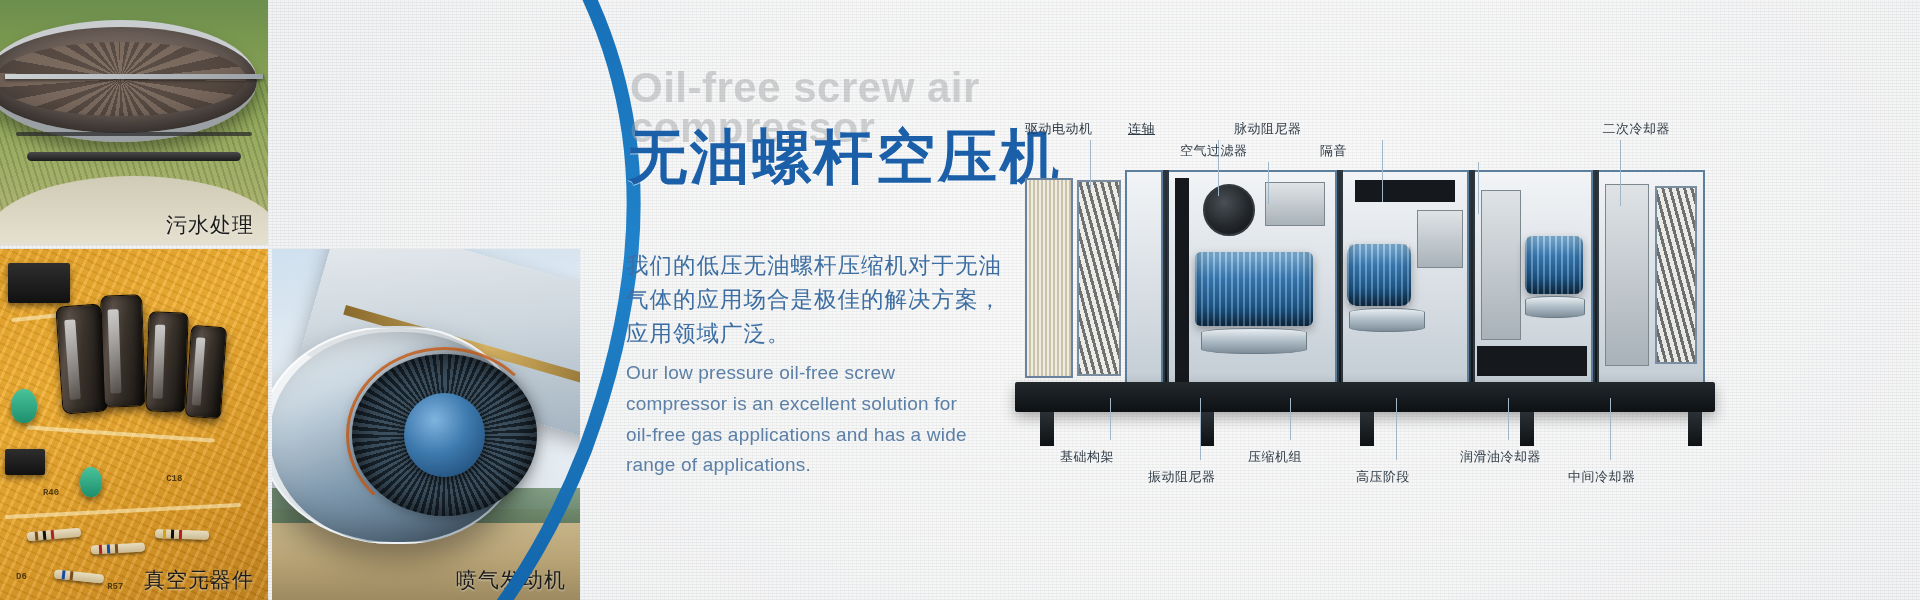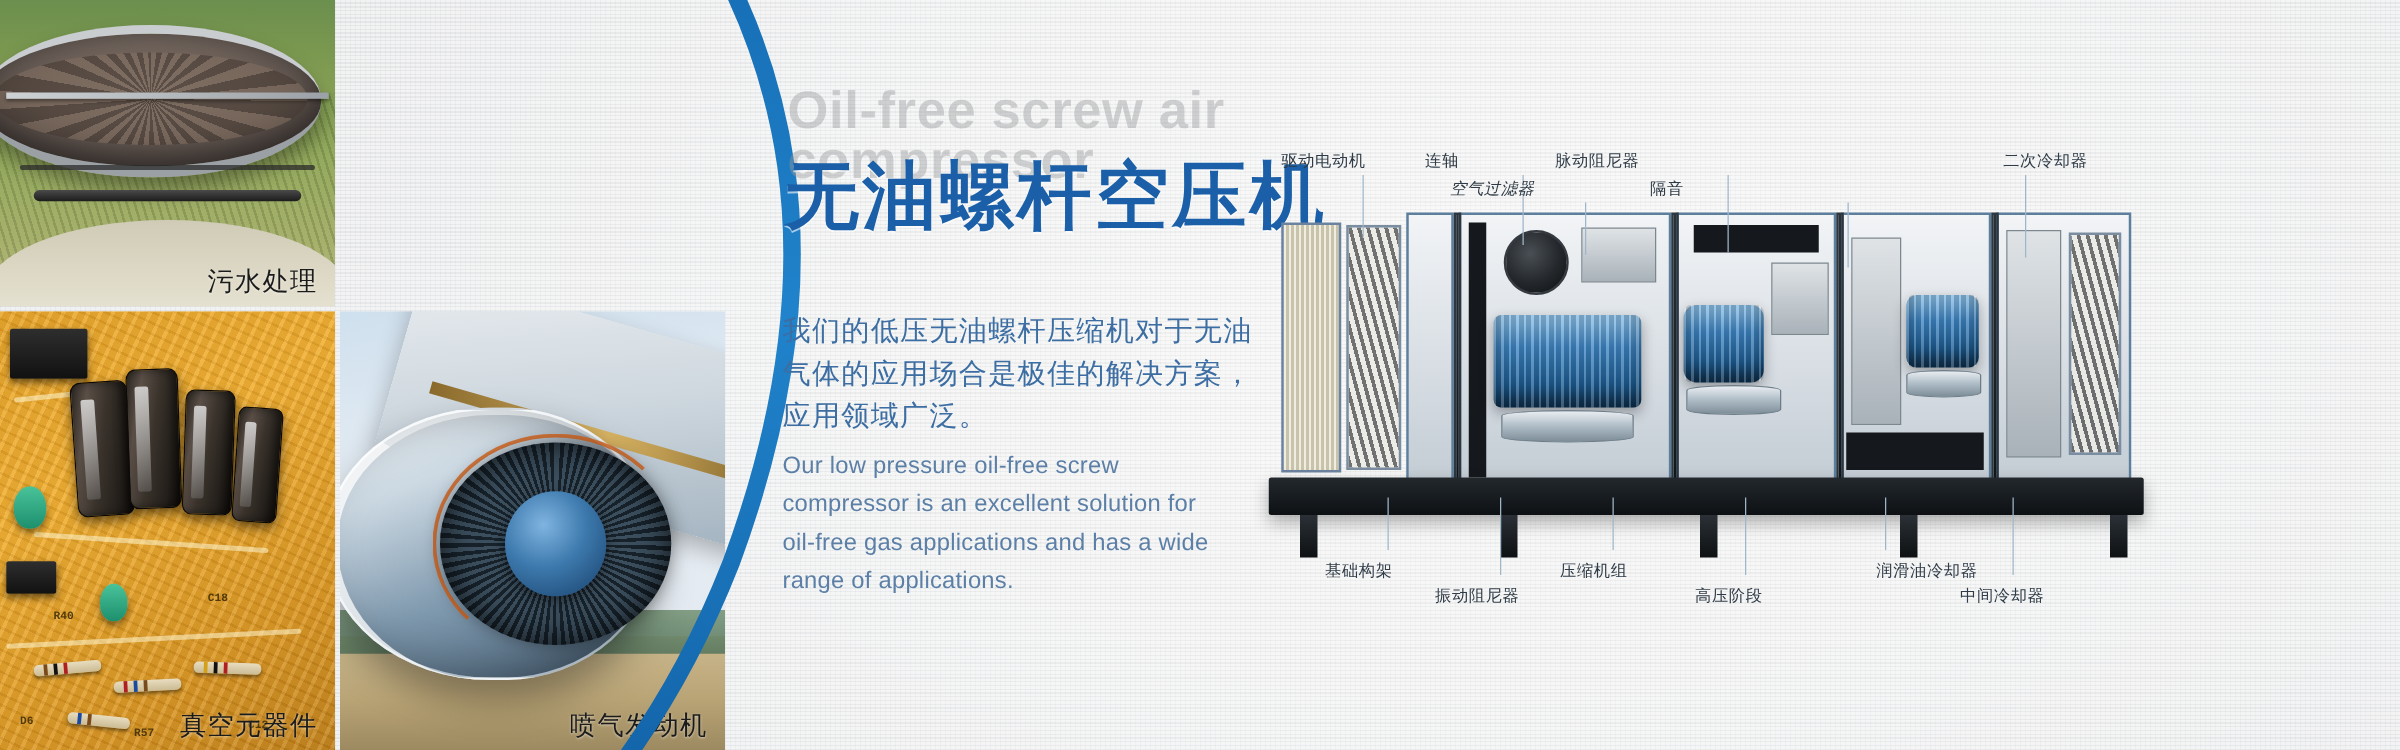--- a/index.html
+++ b/index.html
@@ -409,27 +409,27 @@
     <div class="mline" style="left:620px; top:140px; width:1px; height:66px;"></div>
 
     <div class="mline" style="left:110px; top:398px; width:1px; height:42px;"></div>
     <div class="mline" style="left:200px; top:398px; width:1px; height:62px;"></div>
     <div class="mline" style="left:290px; top:398px; width:1px; height:42px;"></div>
     <div class="mline" style="left:396px; top:398px; width:1px; height:62px;"></div>
     <div class="mline" style="left:508px; top:398px; width:1px; height:42px;"></div>
     <div class="mline" style="left:610px; top:398px; width:1px; height:62px;"></div>
 
     <div class="mlabel" style="left:25px;  top:120px;">驱动电动机</div>
-    <div class="mlabel" style="left:140px; top:120px;">连轴</div>
-    <div class="mlabel" style="left:160px; top:142px;font-style:italic;">空气过滤器</div>
-    <div class="mlabel" style="left:244px; top:120px;">脉动阻尼器</div>
+    <div class="mlabel" style="left:128px; top:120px;text-decoration:underline;">连轴</div>
+    <div class="mlabel" style="left:180px; top:142px;">空气过滤器</div>
+    <div class="mlabel" style="left:234px; top:120px;">脉动阻尼器</div>
     <div class="mlabel" style="left:320px; top:142px;">隔音</div>
     <div class="mlabel" style="left:670px; top:120px; transform:translateX(-100%);">二次冷却器</div>
 
     <div class="mlabel" style="left:60px;  top:448px;">基础构架</div>
     <div class="mlabel" style="left:148px; top:468px;">振动阻尼器</div>
     <div class="mlabel" style="left:248px; top:448px;">压缩机组</div>
     <div class="mlabel" style="left:356px; top:468px;">高压阶段</div>
-    <div class="mlabel" style="left:460px; top:448px;margin-left:41px;">润滑油冷却器</div>
+    <div class="mlabel" style="left:460px; top:448px;">润滑油冷却器</div>
     <div class="mlabel" style="left:568px; top:468px;">中间冷却器</div>
   </div>
 
 </div>
 
 </body></html>

